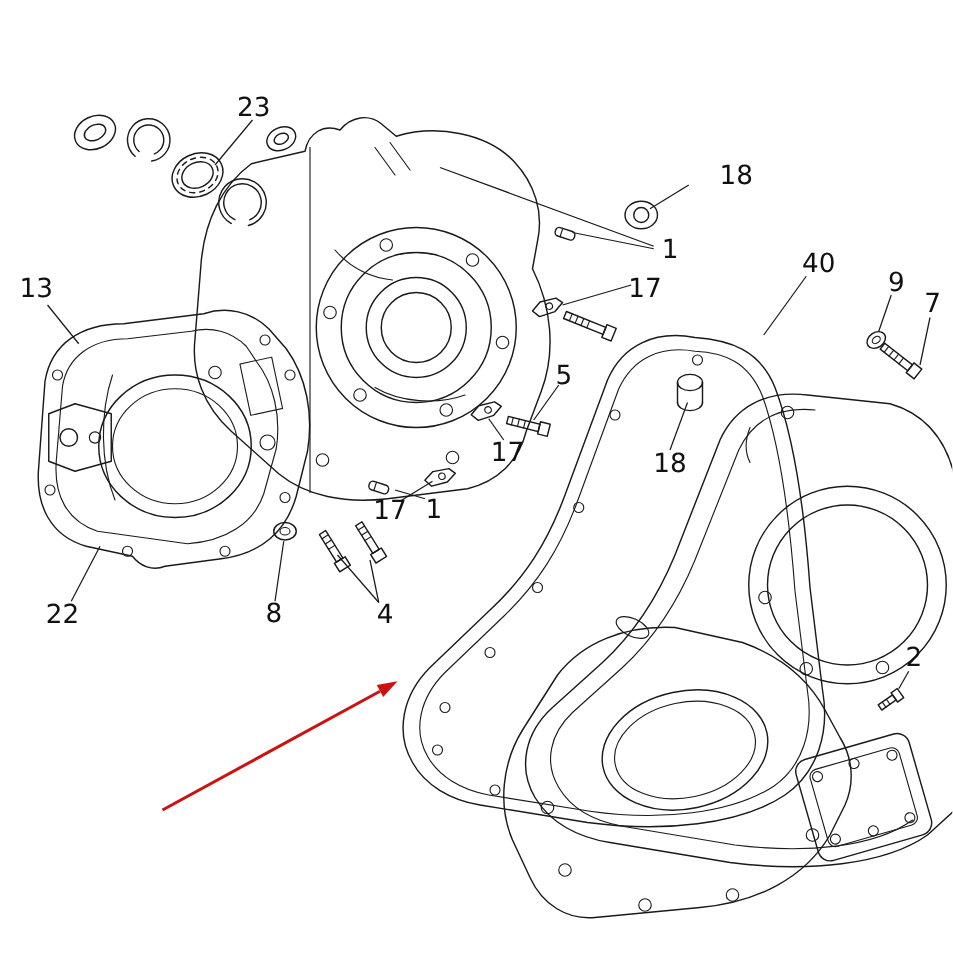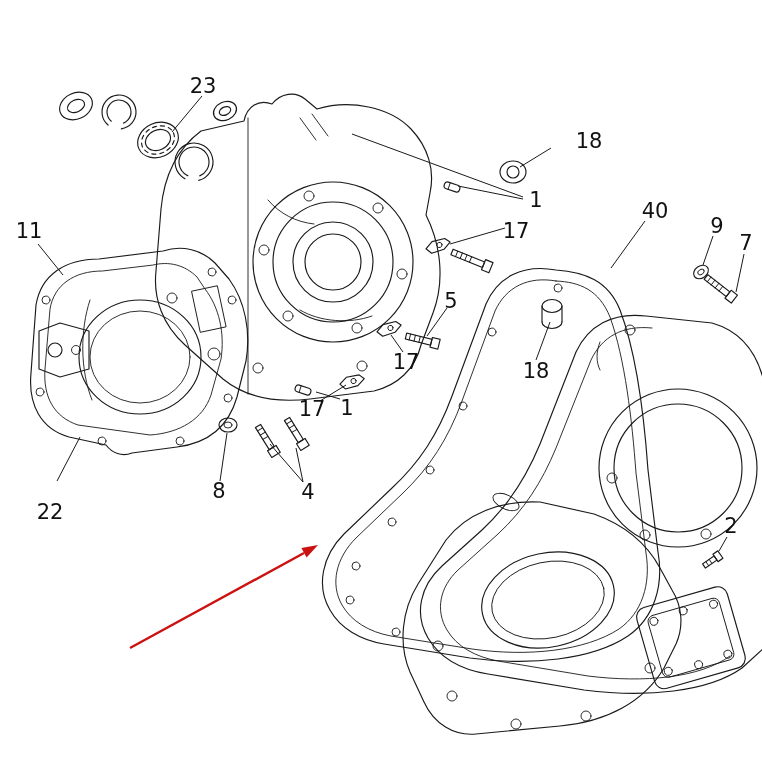--- a/index.html
+++ b/index.html
@@ -248,24 +248,24 @@
     </g>
   </svg>
 
   <div class="callout" style="left:203px;top:86px">23</div>
   <div class="callout" style="left:589px;top:141px">18</div>
   <div class="callout" style="left:536px;top:200px">1</div>
   <div class="callout" style="left:516px;top:231px">17</div>
   <div class="callout" style="left:655px;top:211px">40</div>
   <div class="callout" style="left:717px;top:226px">9</div>
   <div class="callout" style="left:746px;top:243px">7</div>
-  <div class="callout" style="left:29px;top:231px">11</div>
+  <div class="callout" style="left:29px;top:231px">13</div>
   <div class="callout" style="left:451px;top:301px">5</div>
   <div class="callout" style="left:406px;top:362px">17</div>
   <div class="callout" style="left:536px;top:371px">18</div>
   <div class="callout" style="left:312px;top:409px">17</div>
   <div class="callout" style="left:347px;top:408px">1</div>
   <div class="callout" style="left:219px;top:491px">8</div>
   <div class="callout" style="left:308px;top:492px">4</div>
-  <div class="callout" style="left:50px;top:512px">22</div>
+  <div class="callout" style="left:50px;top:492px">22</div>
   <div class="callout" style="left:731px;top:526px">2</div>
 
 </div>
 
 </body></html>

